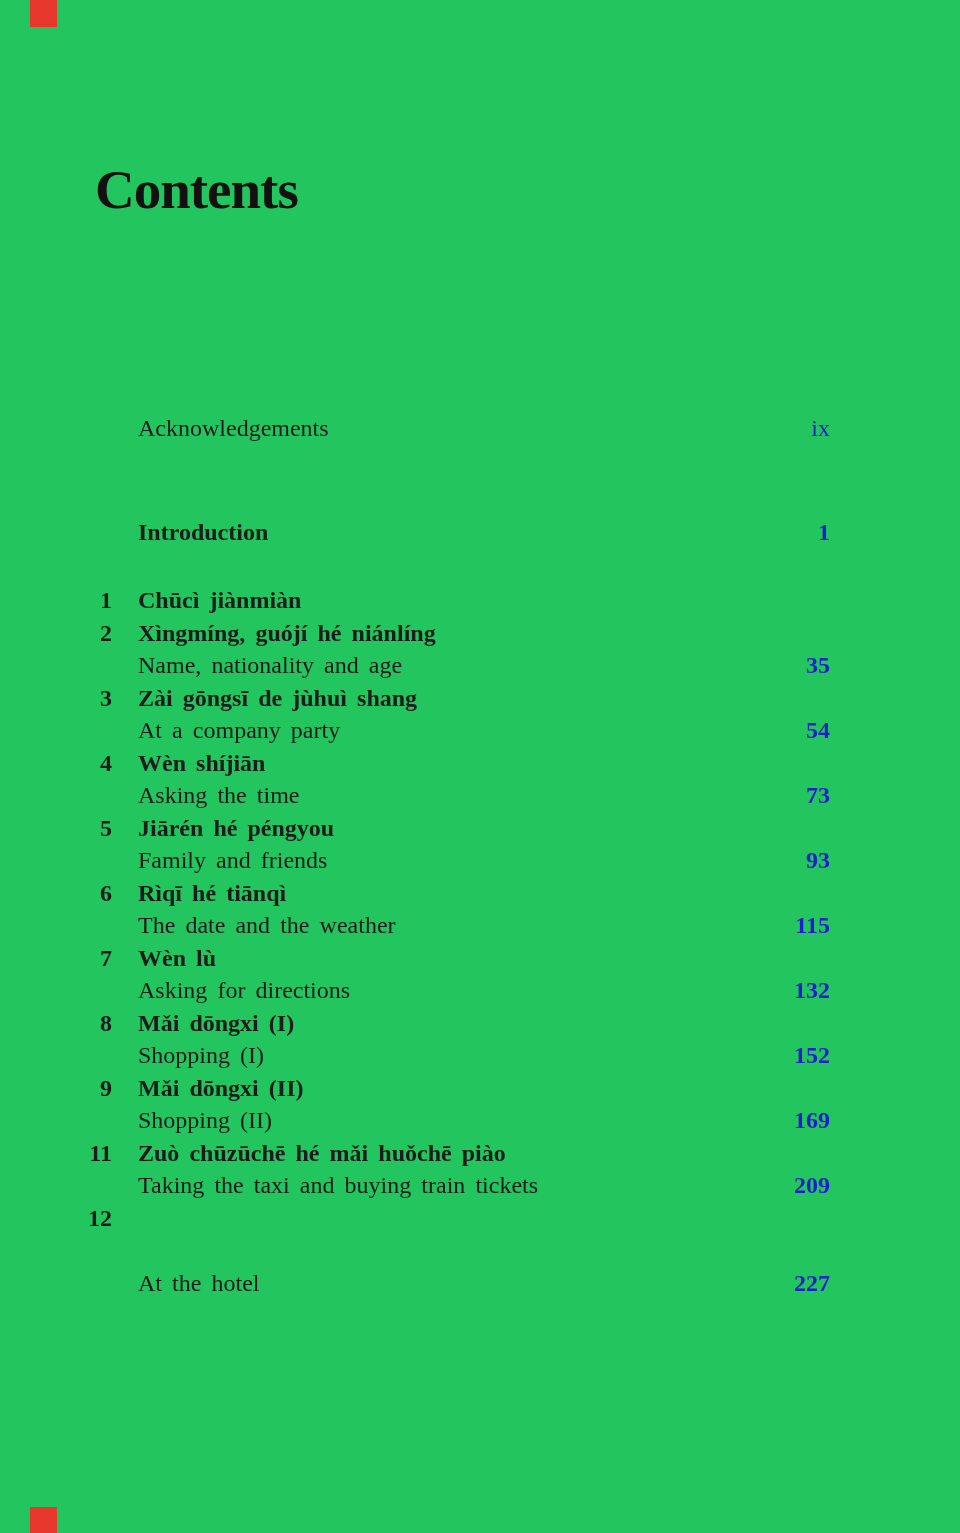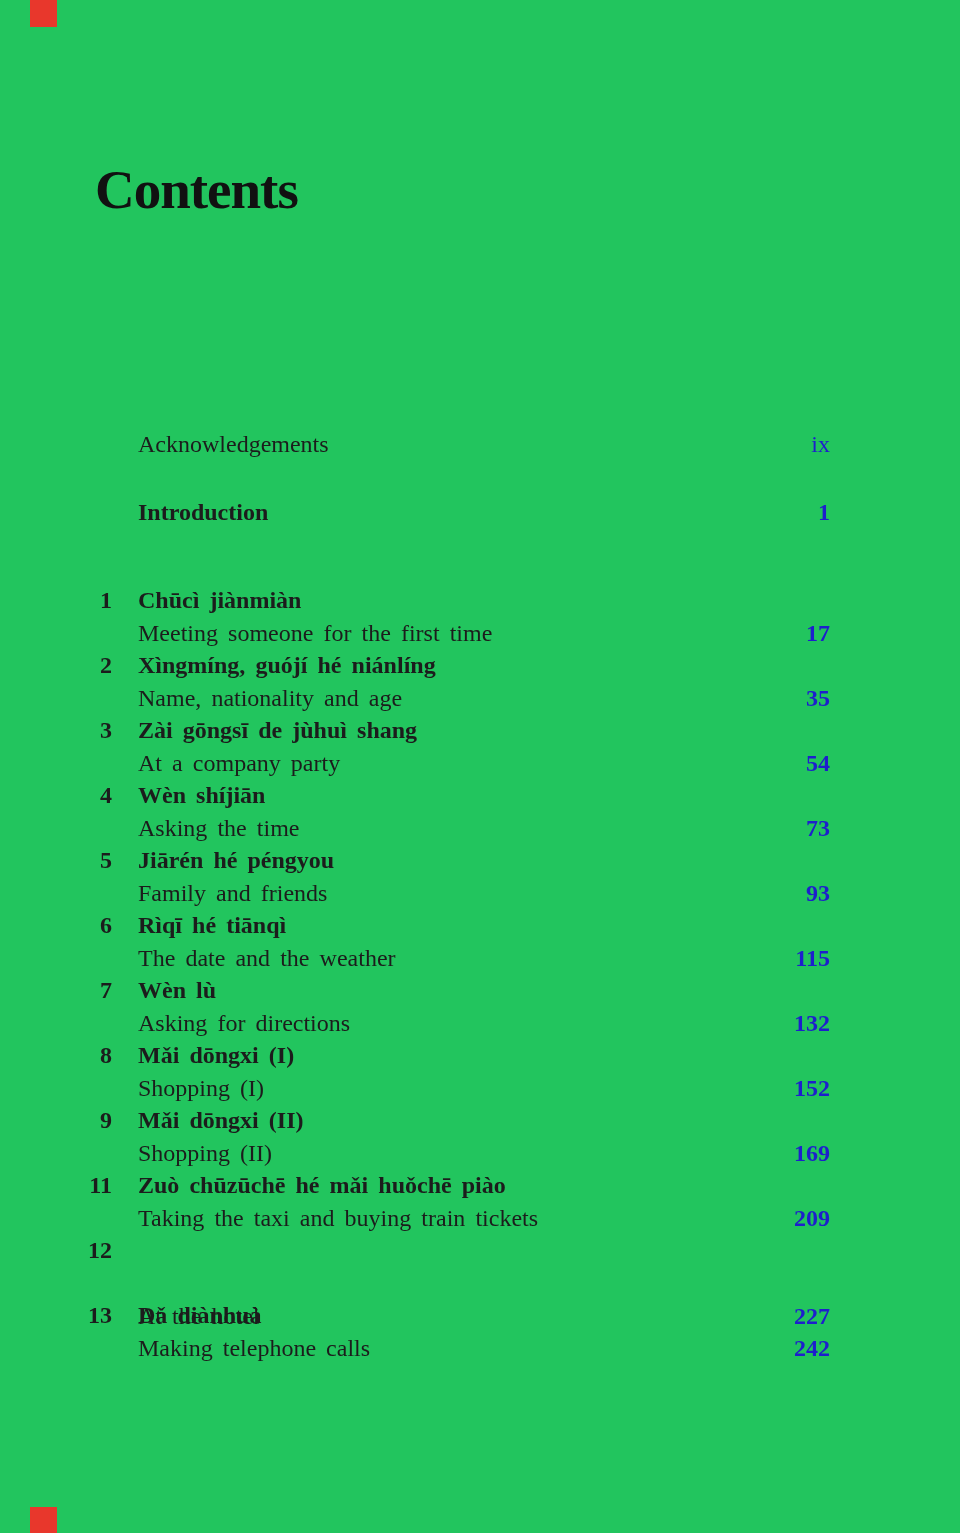--- a/index.html
+++ b/index.html
@@ -29,22 +29,22 @@
     line-height: 1;
     font-weight: 700;
     letter-spacing: -1px;
     color: #111111;
   }
   .toc-block {
     position: absolute;
     left: 64px;
     width: 766px;
   }
-  #row-ack   { top: 428px; }
-  #row-intro { top: 496px; }
+  #row-ack   { top: 412px; }
+  #row-intro { top: 516px; }
   #chapters  { top: 584px; }
   .toc-line {
     display: flex;
     align-items: baseline;
     height: 32.5px;
     line-height: 32.5px;
     font-size: 24px;
     white-space: nowrap;
   }
   .num-col {
@@ -89,25 +89,20 @@
     <span class="page-col link-blue" style="color: rgb(30, 30, 205);">1</span>
   </div>
 
   <div class="toc-block" id="chapters">
       <div class="chapter">
     <div class="toc-line">
       <span class="num-col">1</span>
       <span class="text-col bold">Chūcì jiànmiàn</span>
       <span class="page-col"></span>
     </div>
-    <div class="toc-line">
-      <span class="num-col"></span>
-      <span class="text-col">Meeting someone for the first time</span>
-      <span class="page-col link-blue" style="color: rgb(30, 30, 205);">17</span>
-    </div>
   </div>
       <div class="chapter">
     <div class="toc-line">
       <span class="num-col">2</span>
       <span class="text-col bold">Xìngmíng, guójí hé niánlíng</span>
       <span class="page-col"></span>
     </div>
     <div class="toc-line">
       <span class="num-col"></span>
       <span class="text-col">Name, nationality and age</span>
@@ -214,29 +209,17 @@
     <div class="toc-line">
       <span class="num-col">12</span>
       <span class="page-col"></span>
     </div>
     <div class="toc-line">
       <span class="num-col"></span>
       <span class="text-col">At the hotel</span>
       <span class="page-col link-blue" style="color: rgb(30, 30, 205); margin-top: 33px;">227</span>
     </div>
   </div>
-      <div class="chapter">
-    <div class="toc-line">
-      <span class="num-col">13</span>
-      <span class="text-col bold">Dǎ diànhuà</span>
-      <span class="page-col"></span>
-    </div>
-    <div class="toc-line">
-      <span class="num-col"></span>
-      <span class="text-col">Making telephone calls</span>
-      <span class="page-col link-blue" style="color: rgb(30, 30, 205);">242</span>
-    </div>
-  </div>
     </div>
 
   <div class="red-mark bottom" style="background: rgb(232, 55, 44);"></div>
 
 </div>
 
 </body></html>

